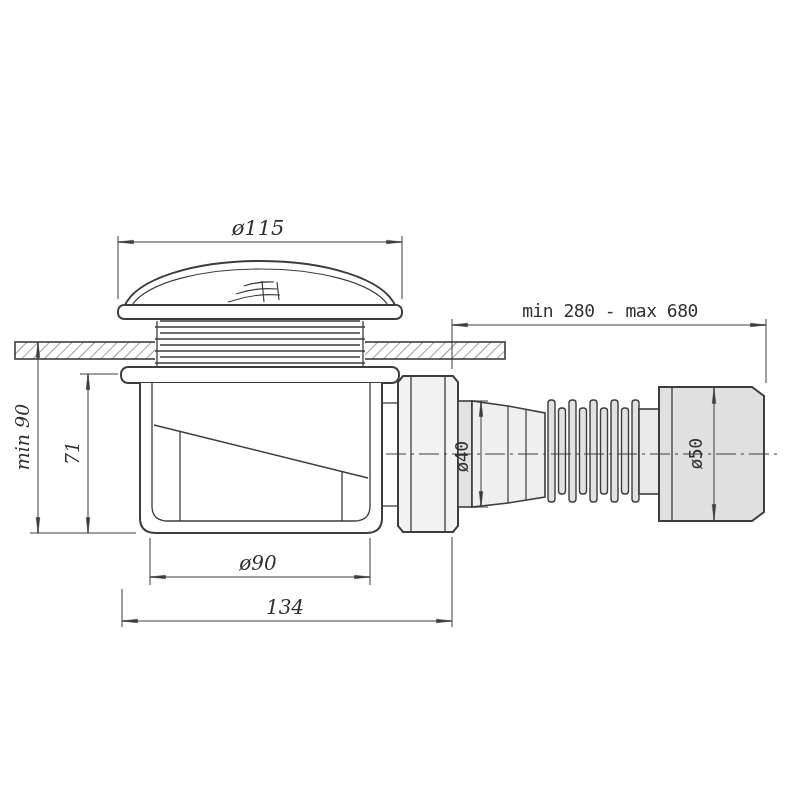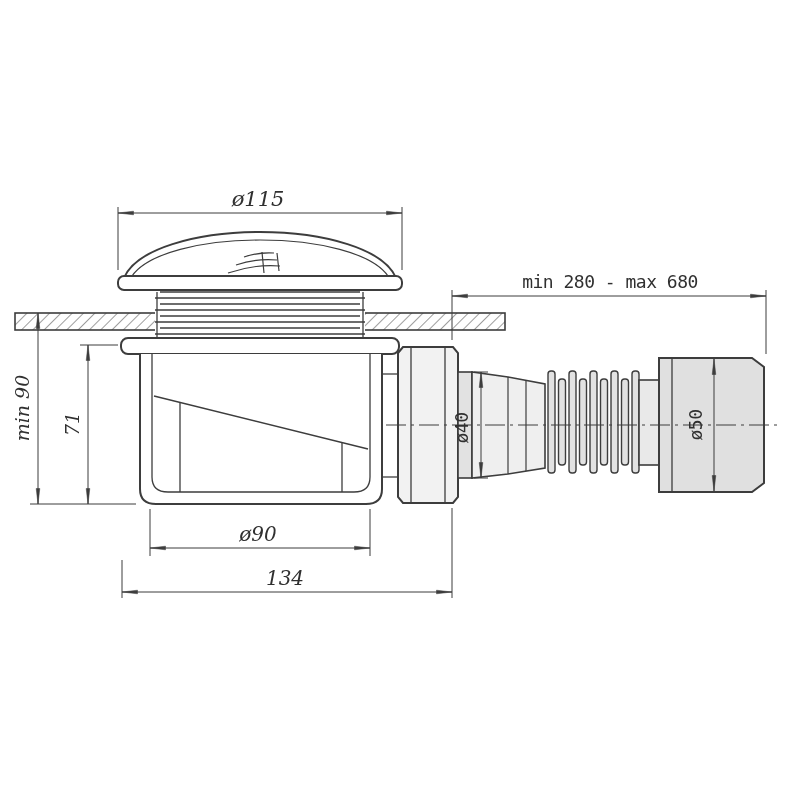--- a/index.html
+++ b/index.html
@@ -9,20 +9,21 @@
     width: 800px;
     height: 800px;
     font-family: "DejaVu Sans", sans-serif;
   }
   .stage {
     position: relative;
     width: 800px;
     height: 644px;
     background: #ffffff;
     overflow: hidden;
+    margin-top: 29px;
   }
   svg { display: block; }
   text { fill: #303030; }
   .dim-i {
     font-family: "DejaVu Serif", serif;
     font-style: italic;
   }
   .dim-m {
     font-family: "DejaVu Sans Mono", monospace;
     letter-spacing: -0.5px;

